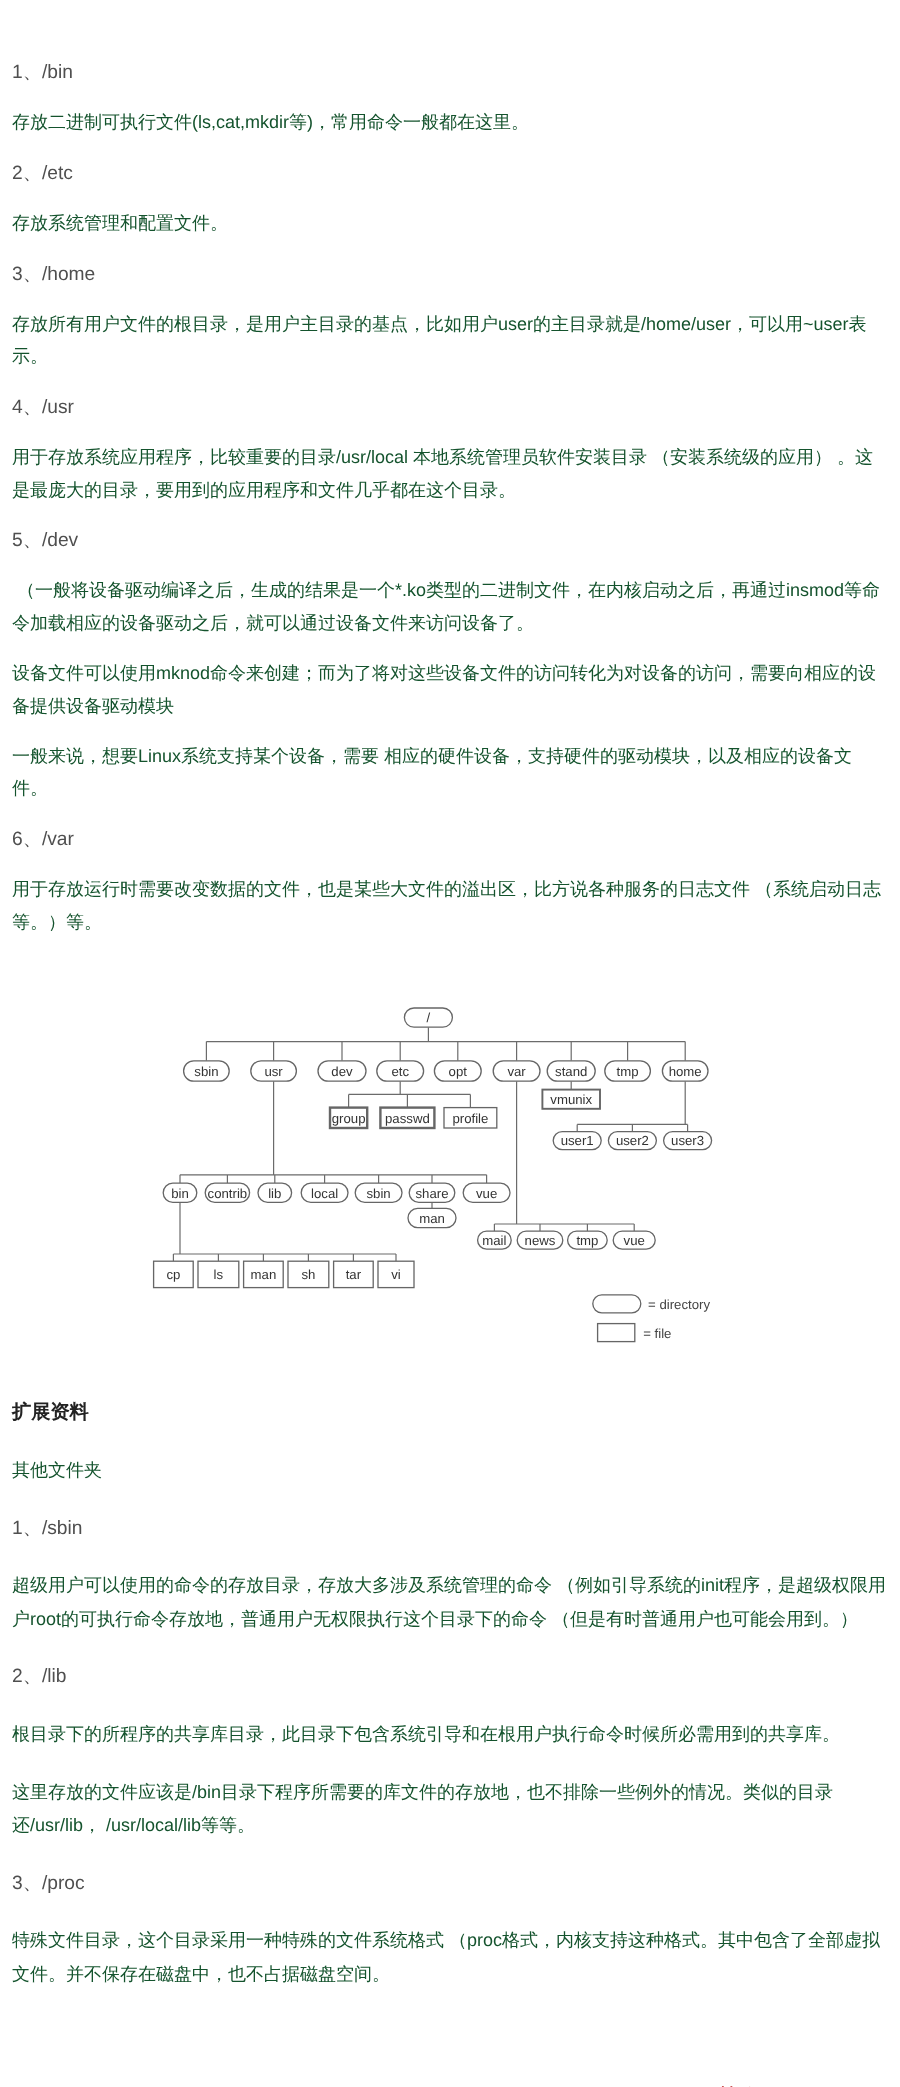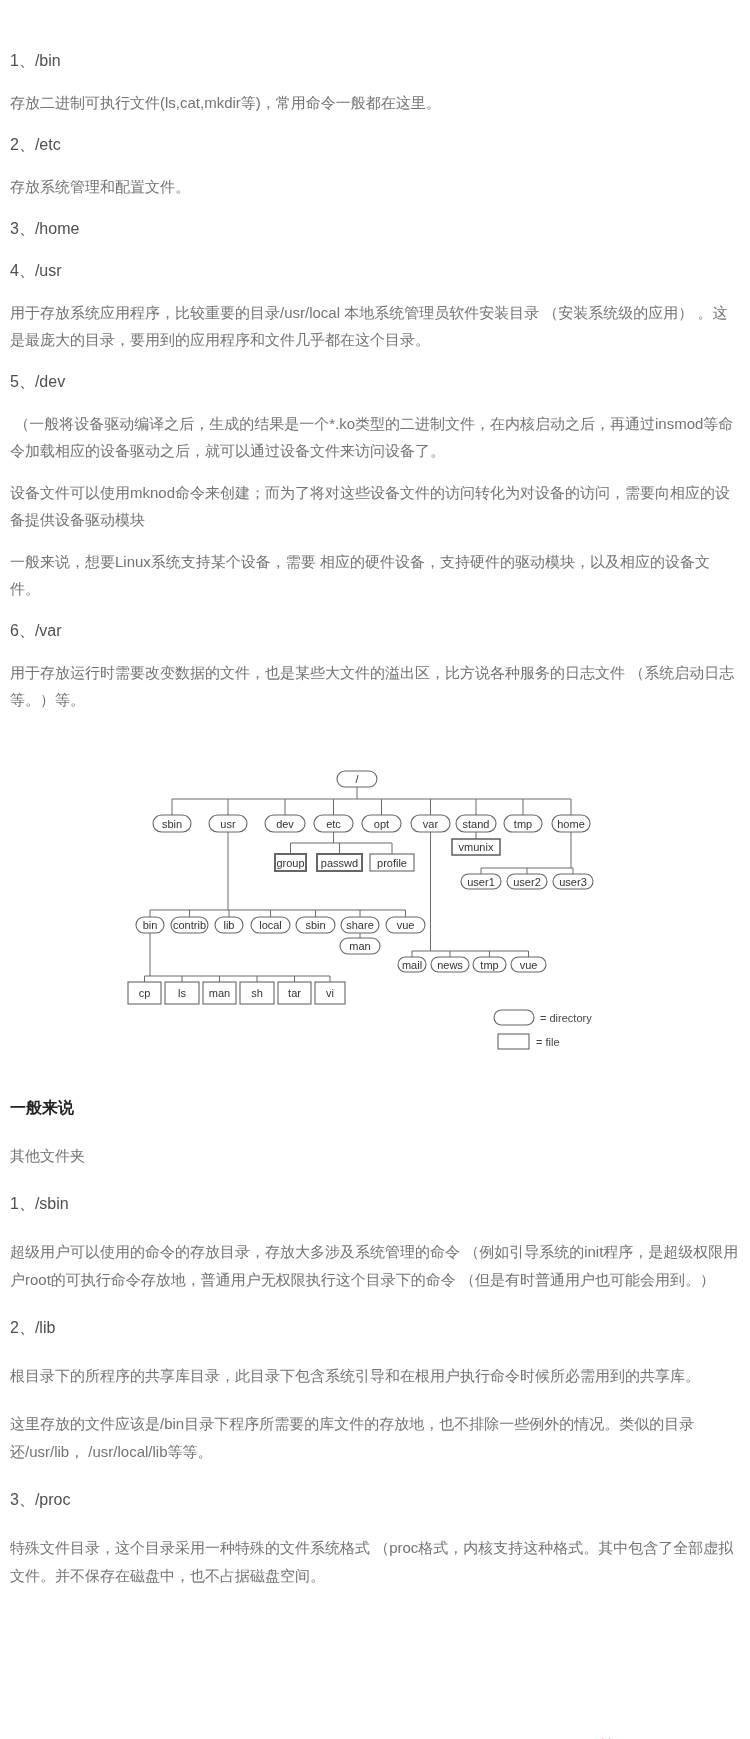--- a/index.html
+++ b/index.html
@@ -7,21 +7,21 @@
     width:750px;height:1739px;position:relative;box-sizing:border-box;
     padding:6px 10px 0 10px;overflow:hidden;background:#ffffff;
     font-family:"Liberation Sans","DejaVu Sans",sans-serif;
     margin-top:41px;
   }
   .sec-h{
     font-size:16px;color:#4f4f4f;line-height:27px;margin:0 0 15px 0;
     white-space:pre-wrap;font-weight:normal;
   }
   .sec-p{
-    font-size:15px;color:#737373;line-height:27px;margin:0 0 15px 0;
+    font-size:15px;color:#14532d;line-height:27px;margin:0 0 15px 0;
     white-space:pre-wrap;
   }
   .bottom .sec-h,.bottom .sec-p{line-height:28px;margin-bottom:20px;}
   .sec-hb{
     font-size:16px;color:#222222;font-weight:bold;line-height:28px;margin:0 0 20px 0;
   }
   .diagram-wrap{margin:56px 0 26px 106px;width:560px;}
   .tree-svg text{
     font-size:11px;fill:#333333;text-anchor:middle;
     font-family:"Liberation Sans","DejaVu Sans",sans-serif;
@@ -40,20 +40,21 @@
 </head>
 <body>
 
 <div class="page">
 
   <p class="sec-h">1、/bin</p>
   <p class="sec-p">存放二进制可执行文件(ls,cat,mkdir等)，常用命令一般都在这里。</p>
   <p class="sec-h">2、/etc</p>
   <p class="sec-p">存放系统管理和配置文件。</p>
   <p class="sec-h">3、/home</p>
+  <p class="sec-p">存放所有用户文件的根目录，是用户主目录的基点，比如用户user的主目录就是/home/user，可以用~user表示。</p>
   <p class="sec-h">4、/usr</p>
   <p class="sec-p">用于存放系统应用程序，比较重要的目录/usr/local 本地系统管理员软件安装目录 （安装系统级的应用） 。这是最庞大的目录，要用到的应用程序和文件几乎都在这个目录。</p>
   <p class="sec-h">5、/dev</p>
   <p class="sec-p"> （一般将设备驱动编译之后，生成的结果是一个*.ko类型的二进制文件，在内核启动之后，再通过insmod等命令加载相应的设备驱动之后，就可以通过设备文件来访问设备了。</p>
   <p class="sec-p">设备文件可以使用mknod命令来创建；而为了将对这些设备文件的访问转化为对设备的访问，需要向相应的设备提供设备驱动模块</p>
   <p class="sec-p">一般来说，想要Linux系统支持某个设备，需要 相应的硬件设备，支持硬件的驱动模块，以及相应的设备文件。</p>
   <p class="sec-h">6、/var</p>
   <p class="sec-p">用于存放运行时需要改变数据的文件，也是某些大文件的溢出区，比方说各种服务的日志文件 （系统启动日志等。）等。</p>
 
   <div class="diagram-wrap">
@@ -222,21 +223,21 @@
         <text class="lg" x="424" y="253">= directory</text>
       </g>
       <g>
         <rect class="node" x="382" y="265" width="31" height="15"></rect>
         <text class="lg" x="420" y="277">= file</text>
       </g>
     </svg>
   </div>
 
   <div class="bottom">
-    <p class="sec-hb">一般来说</p>
+    <p class="sec-hb">扩展资料</p>
     <p class="sec-p">其他文件夹</p>
     <p class="sec-h">1、/sbin</p>
     <p class="sec-p">超级用户可以使用的命令的存放目录，存放大多涉及系统管理的命令 （例如引导系统的init程序，是超级权限用户root的可执行命令存放地，普通用户无权限执行这个目录下的命令 （但是有时普通用户也可能会用到。）</p>
     <p class="sec-h">2、/lib</p>
     <p class="sec-p">根目录下的所程序的共享库目录，此目录下包含系统引导和在根用户执行命令时候所必需用到的共享库。</p>
     <p class="sec-p">这里存放的文件应该是/bin目录下程序所需要的库文件的存放地，也不排除一些例外的情况。类似的目录还/usr/lib， /usr/local/lib等等。</p>
     <p class="sec-h">3、/proc</p>
     <p class="sec-p">特殊文件目录，这个目录采用一种特殊的文件系统格式 （proc格式，内核支持这种格式。其中包含了全部虚拟文件。并不保存在磁盘中，也不占据磁盘空间。</p>
   </div>
 

